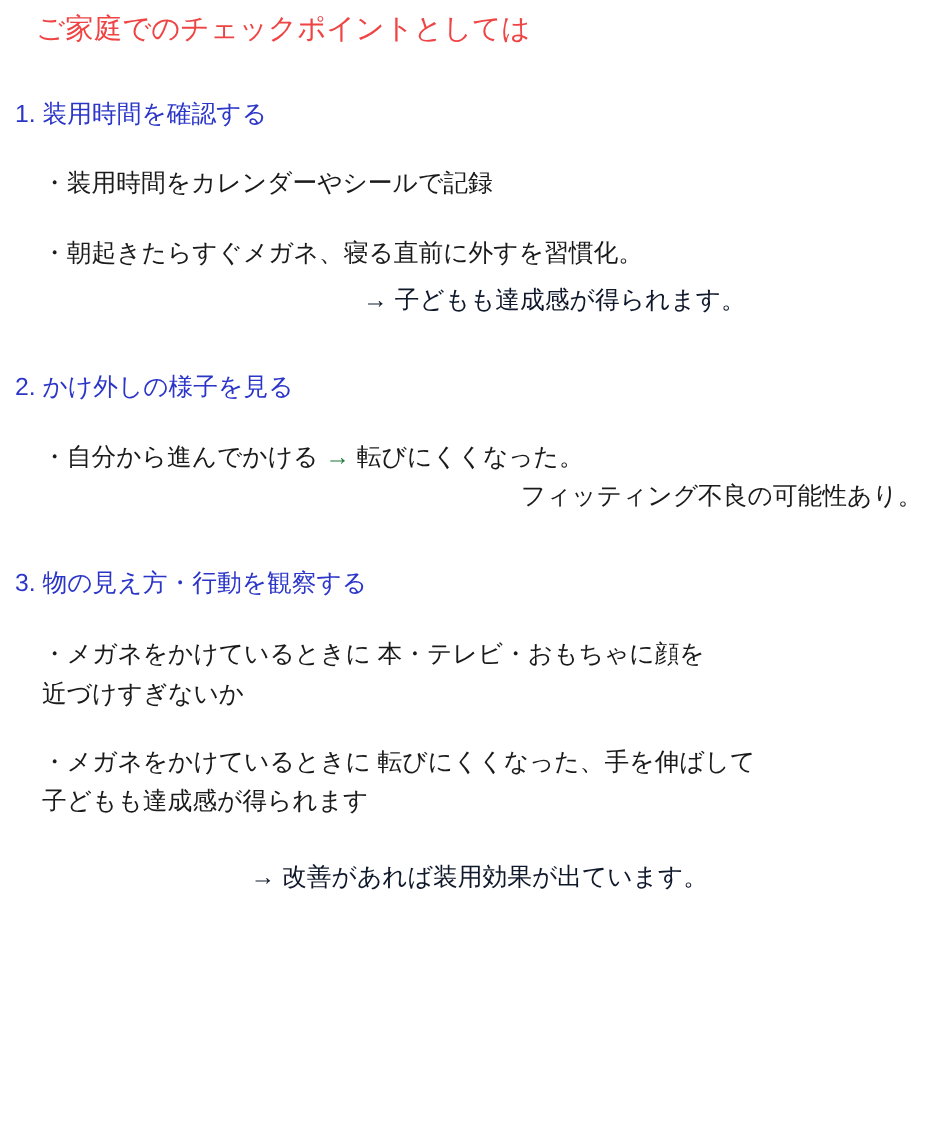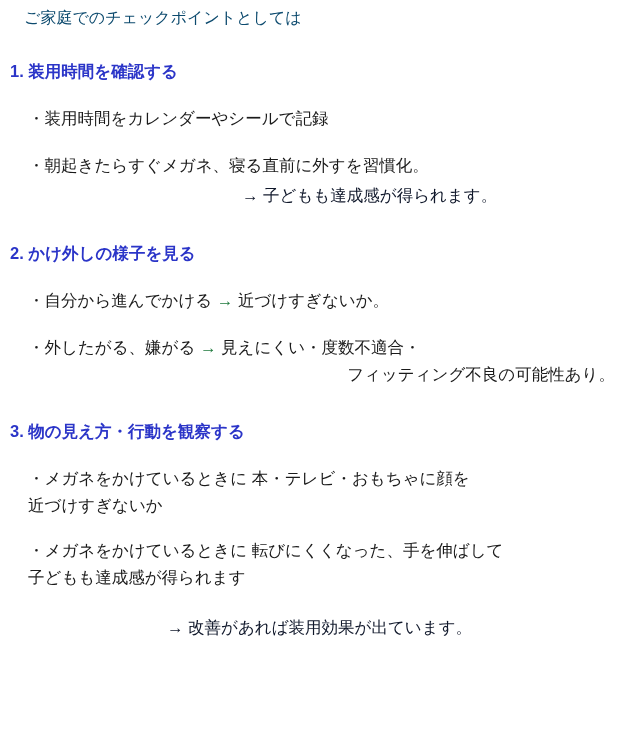--- a/index.html
+++ b/index.html
@@ -15,34 +15,34 @@
     overflow: hidden;
   }
   .page {
     position: relative;
     width: 625px;
     height: 747px;
     box-sizing: border-box;
     padding: 0 10px;
   }
   .intro {
-    font-size: 16px;
-    color: #0c4a6e;
+    font-size: 19px;
+    color: #ef4444;
     margin: 6px 0 0 14px;
     line-height: 1.5;
   }
   .section {
     margin-top: 26px;
   }
   .section-head {
     font-size: 16.5px;
     color: #2b35c8;
     margin-left: 0px;
     line-height: 1.45;
-    font-weight: bold;
+    font-weight: normal;
   }
   .bullet {
     font-size: 16.5px;
     color: #1a1a1a;
     margin: 22px 0 0 18px;
     line-height: 1.5;
   }
   .arrow {
     color: #1f7a3d;
   }
@@ -89,28 +89,23 @@
     <div class="bullet">・朝起きたらすぐメガネ、寝る直前に外すを習慣化。</div>
     <div class="arrow-line indent-deep">→ 子どもも達成感が得られます。</div>
   </div>
 
   <div class="section sec2">
     <div class="section-head">2. かけ外しの様子を見る</div>
 
     <div class="bullet">
       <span>・自分から進んでかける</span>
       <span class="arrow">→</span>
-      <span>近づけすぎないか。</span>
+      <span>転びにくくなった。</span>
     </div>
 
-    <div class="bullet">
-      <span>・外したがる、嫌がる</span>
-      <span class="arrow">→</span>
-      <span>見えにくい・度数不適合・</span>
-    </div>
     <div class="cont indent-mid">フィッティング不良の可能性あり。</div>
   </div>
 
   <div class="section sec3">
     <div class="section-head">3. 物の見え方・行動を観察する</div>
 
     <div class="bullet">・メガネをかけているときに 本・テレビ・おもちゃに顔を</div>
     <div class="cont">近づけすぎないか</div>
 
     <div class="bullet b-tight">・メガネをかけているときに 転びにくくなった、手を伸ばして</div>

